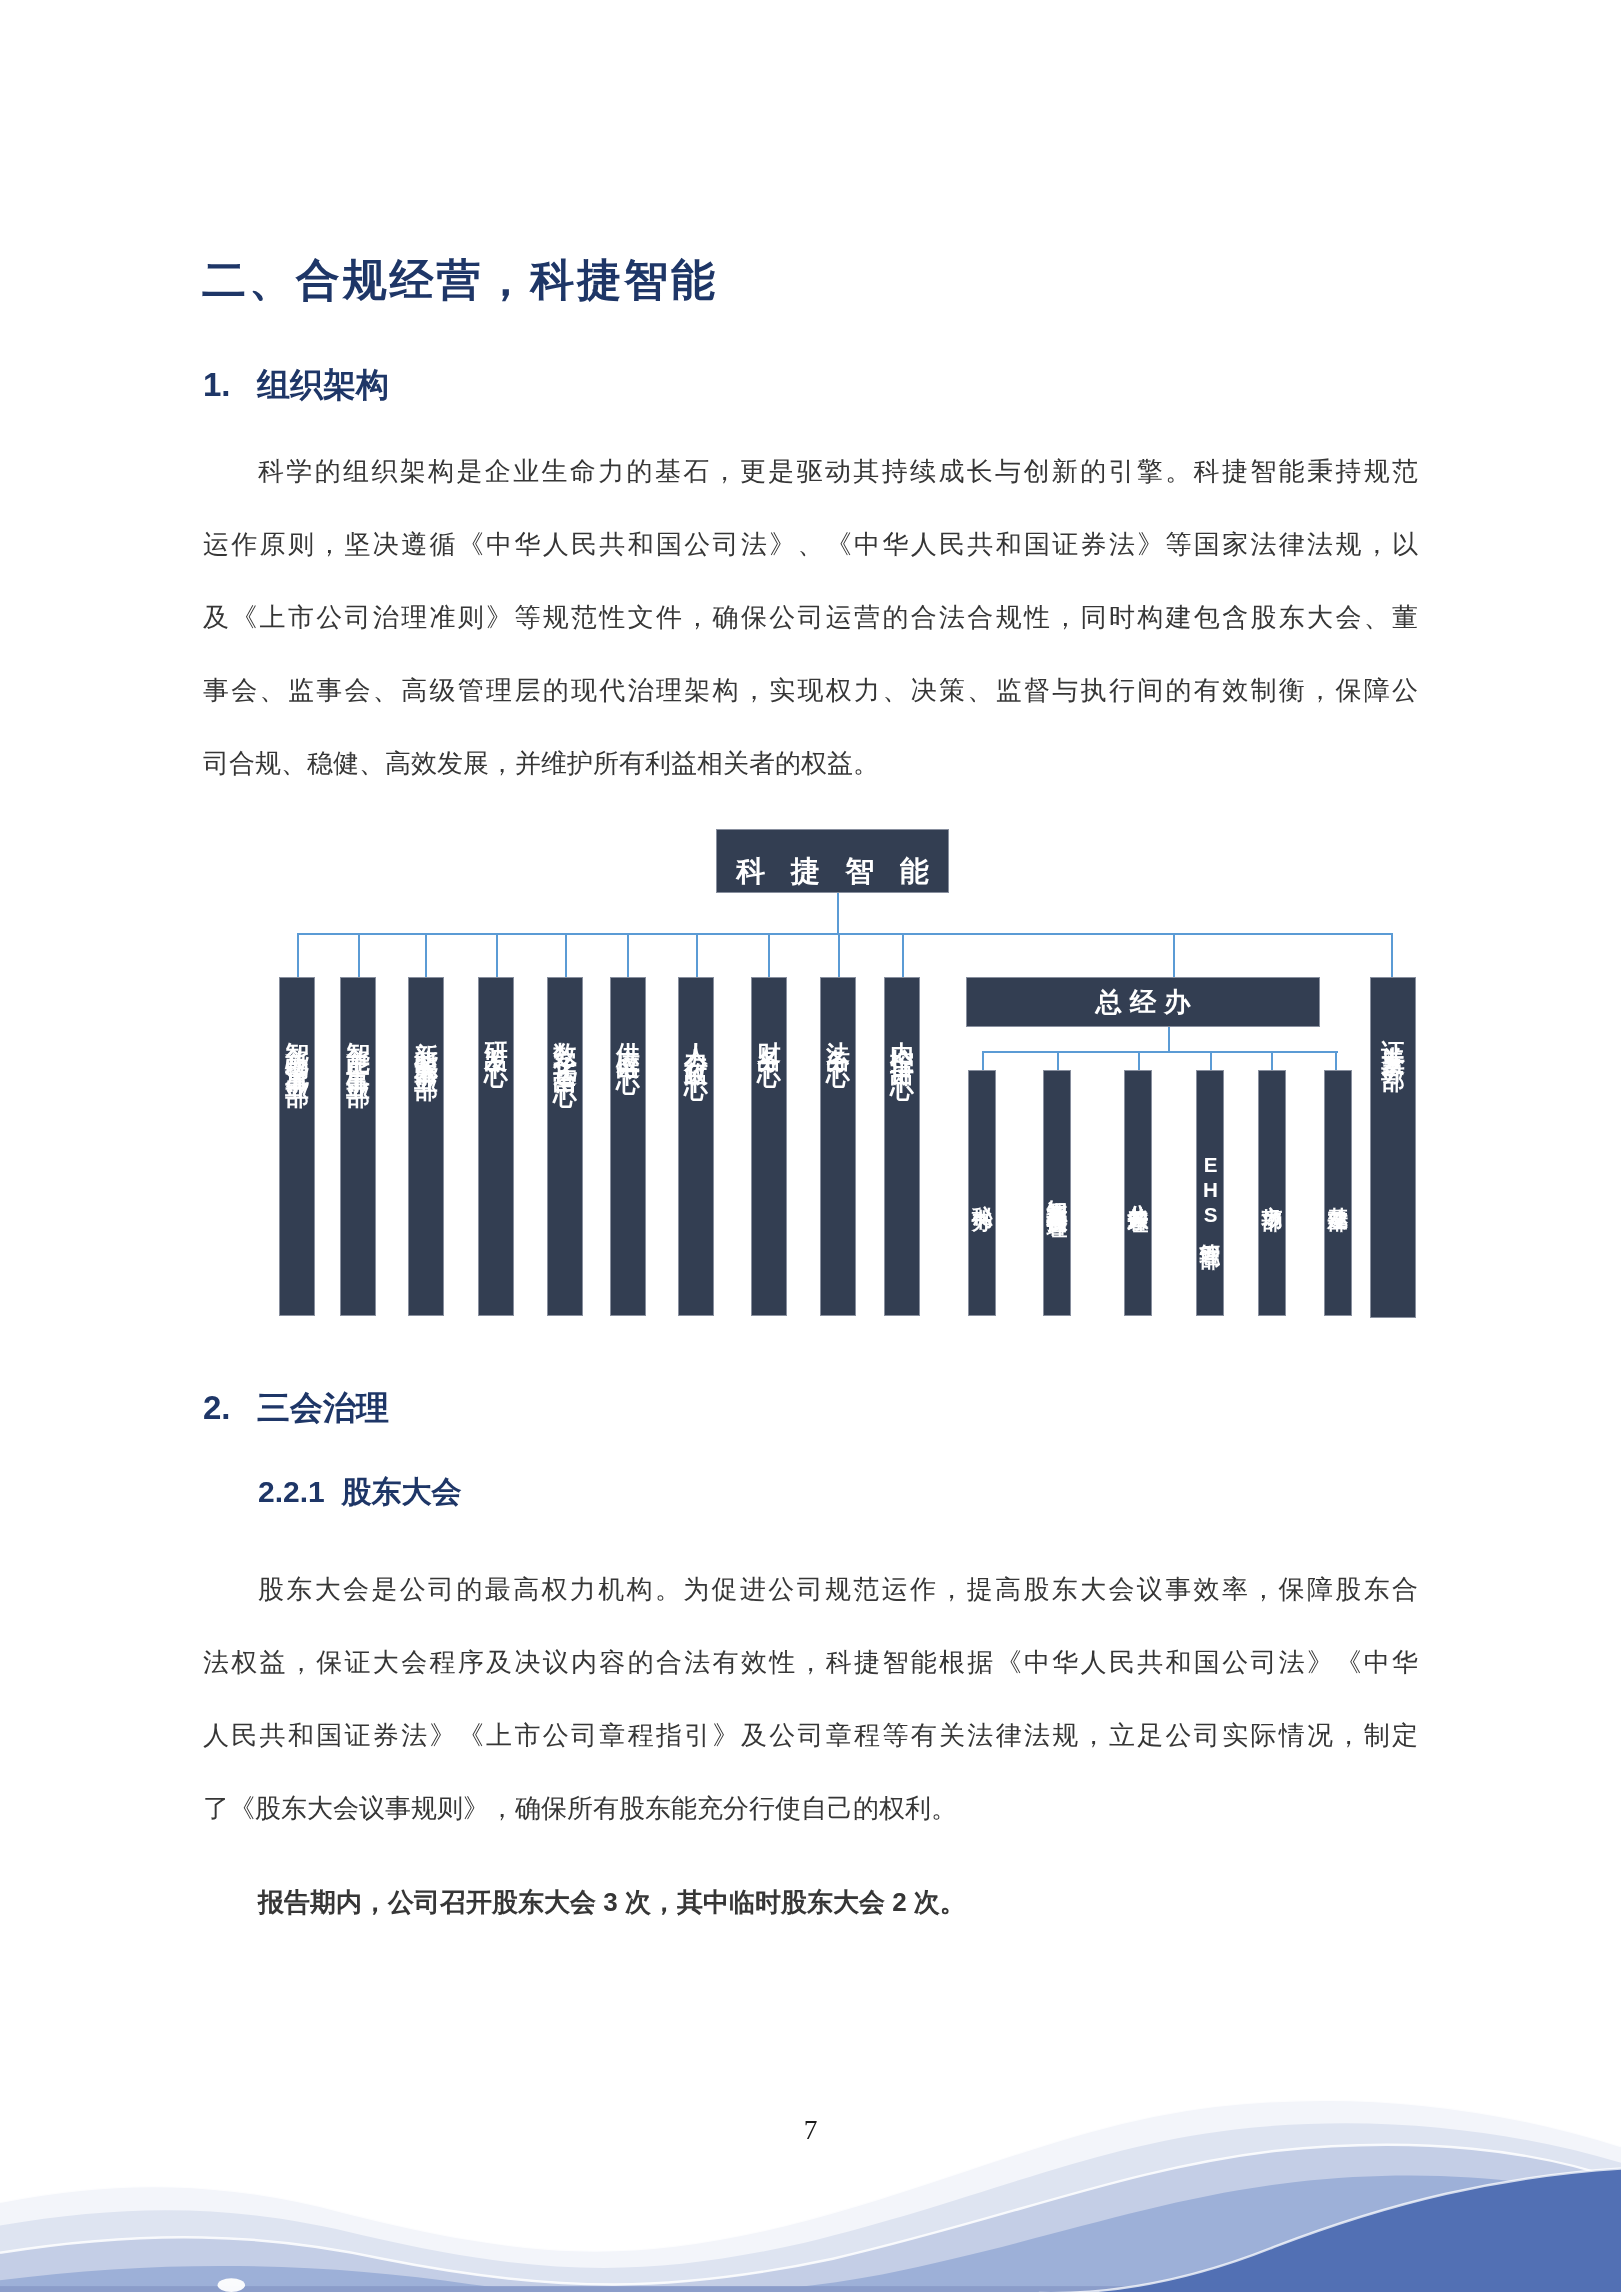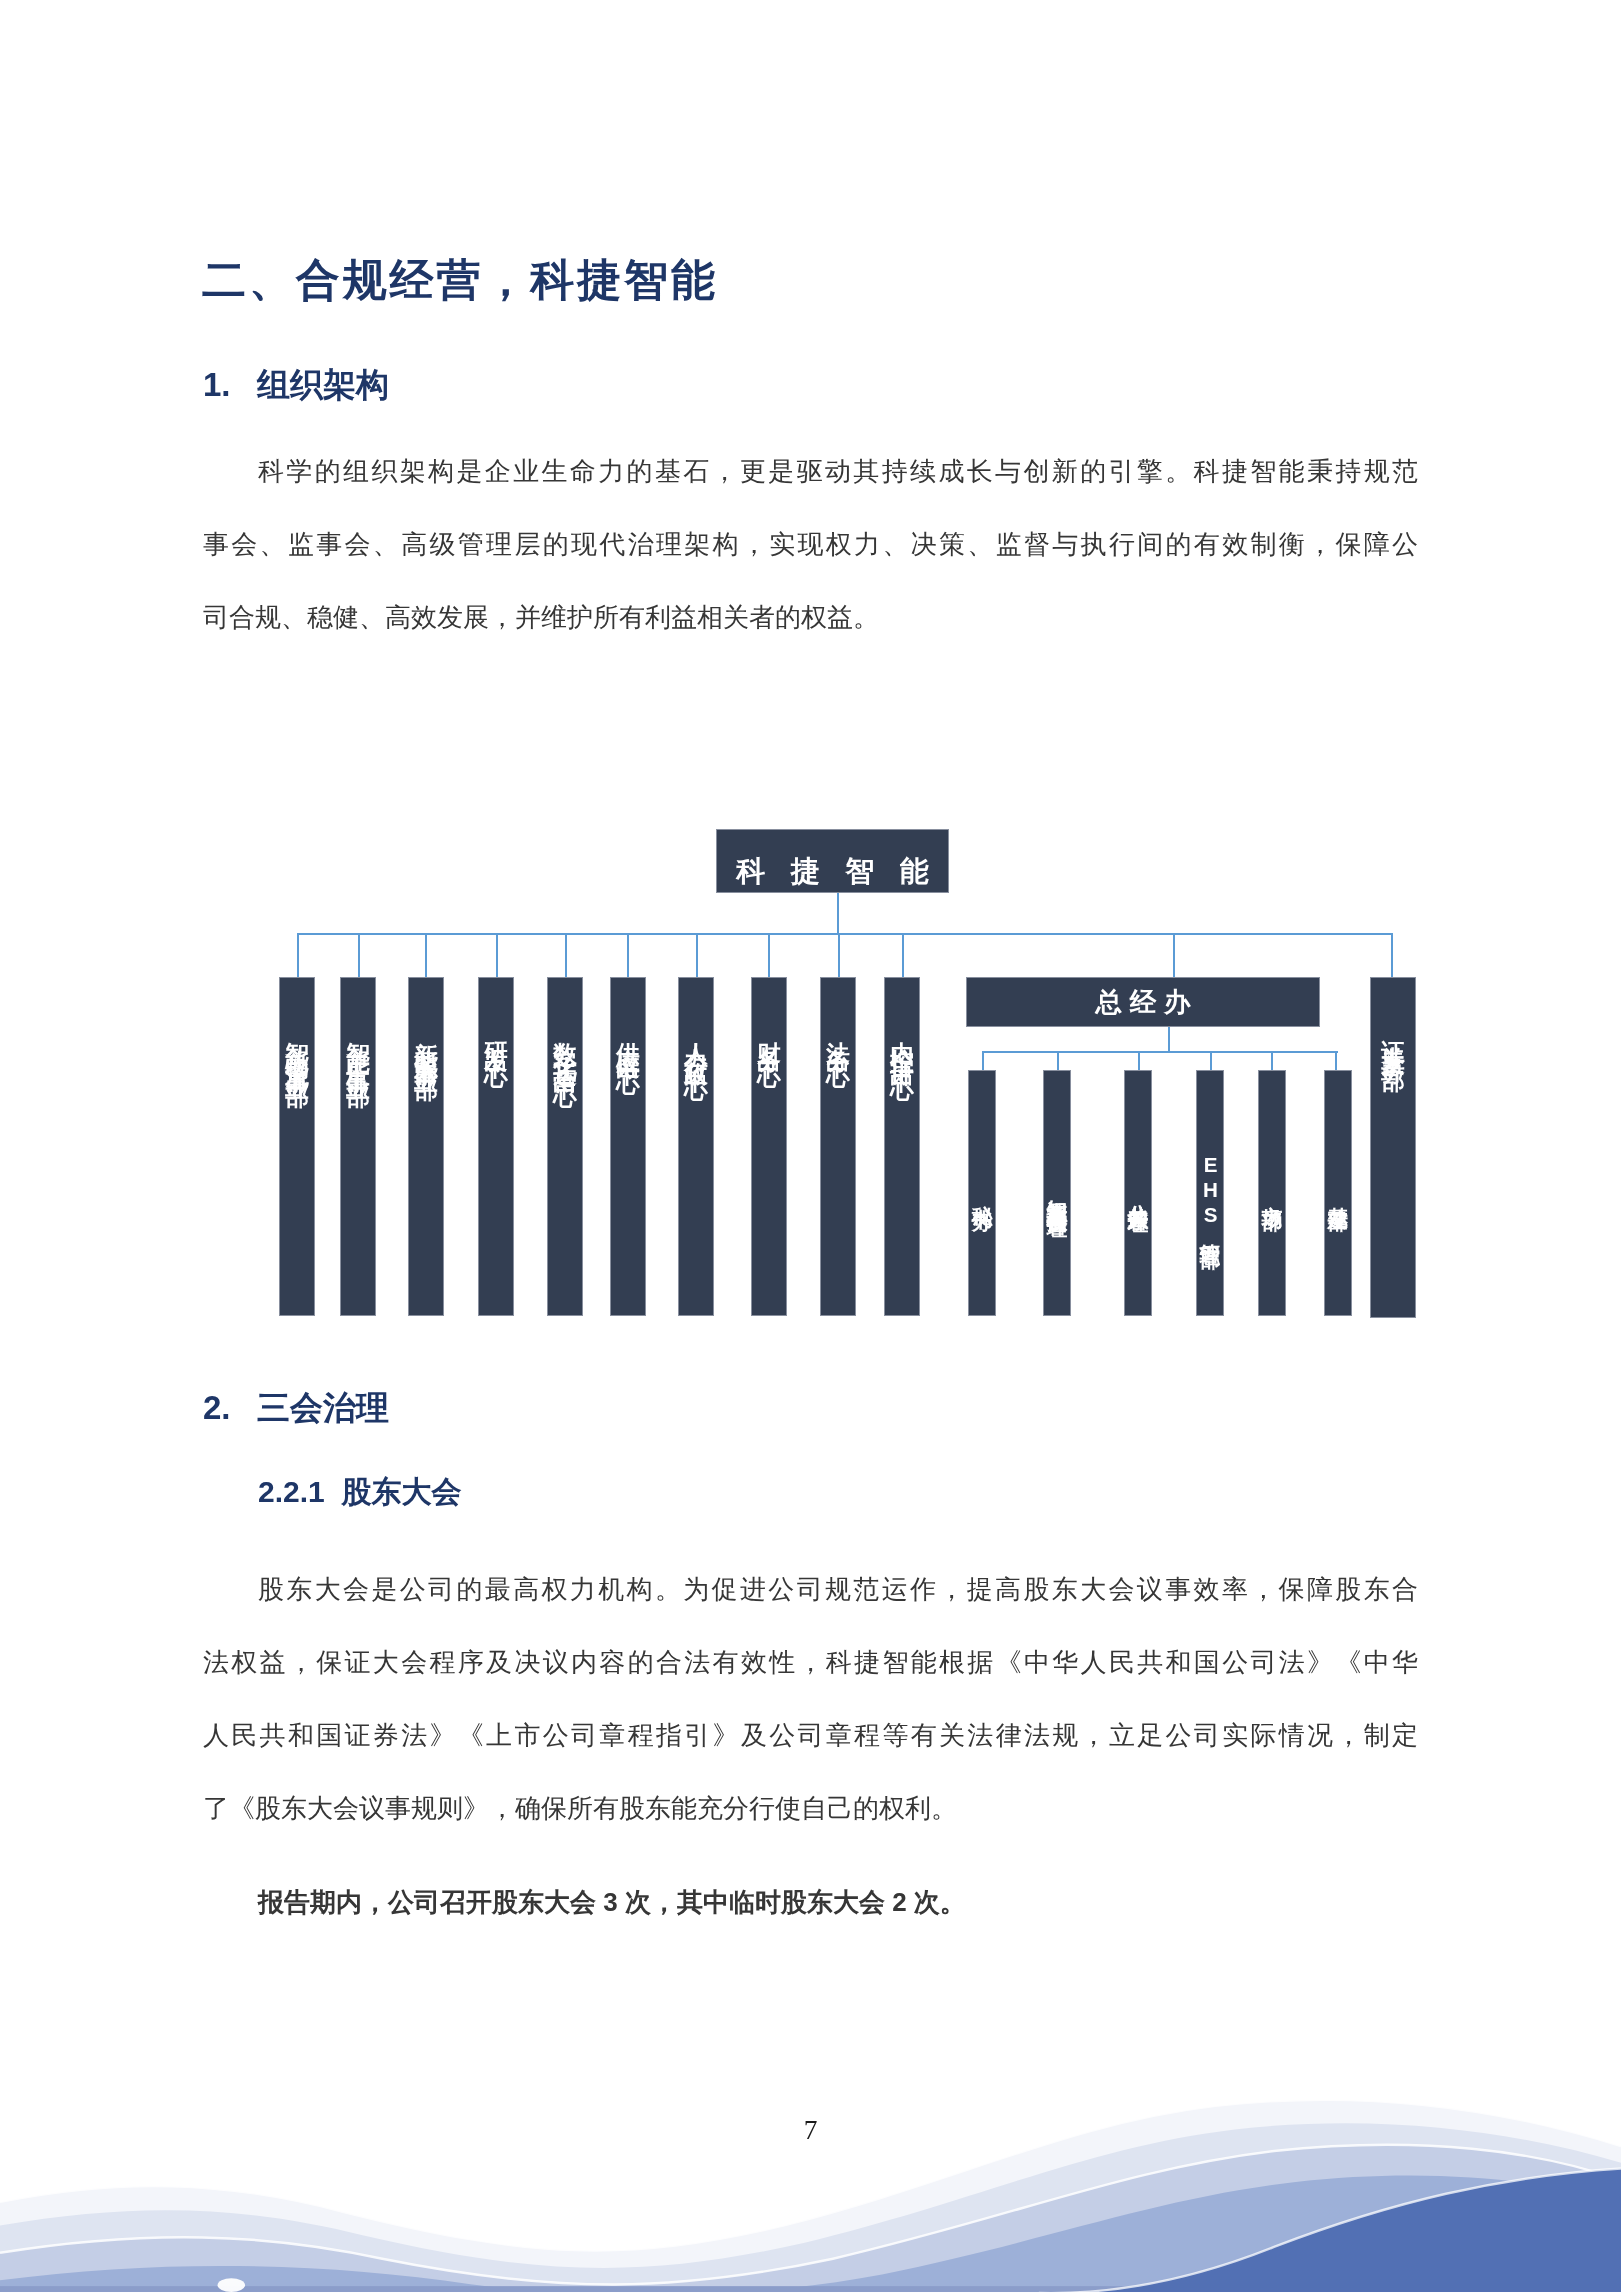--- a/index.html
+++ b/index.html
@@ -48,20 +48,22 @@
 <div class="page">
 
   <div class="h1">二、合规经营，科捷智能</div>
 
   <div class="h2" style="top:363px;">
     <span class="num">1.</span><span>组织架构</span>
   </div>
 
   <div class="para" style="top:435px;">
     <div class="pline indent">科学的组织架构是企业生命力的基石，更是驱动其持续成长与创新的引擎。科捷智能秉持规范</div>
+    <div class="pline">运作原则，坚决遵循《中华人民共和国公司法》、《中华人民共和国证券法》等国家法律法规，以</div>
+    <div class="pline">及《上市公司治理准则》等规范性文件，确保公司运营的合法合规性，同时构建包含股东大会、董</div>
     <div class="pline">事会、监事会、高级管理层的现代治理架构，实现权力、决策、监督与执行间的有效制衡，保障公</div>
     <div class="pline last">司合规、稳健、高效发展，并维护所有利益相关者的权益。</div>
   </div>
 
   <div style="position:absolute; inset:0;">
 
     <div class="cl" style="left:837px;top:893px;width:2px;height:41px;"></div>
     <div class="cl" style="left:297px;top:933px;width:1096px;height:2px;"></div>
     <div class="cl" style="left:297px;top:934px;width:2px;height:43px;"></div>
     <div class="cl" style="left:358px;top:934px;width:2px;height:43px;"></div>

